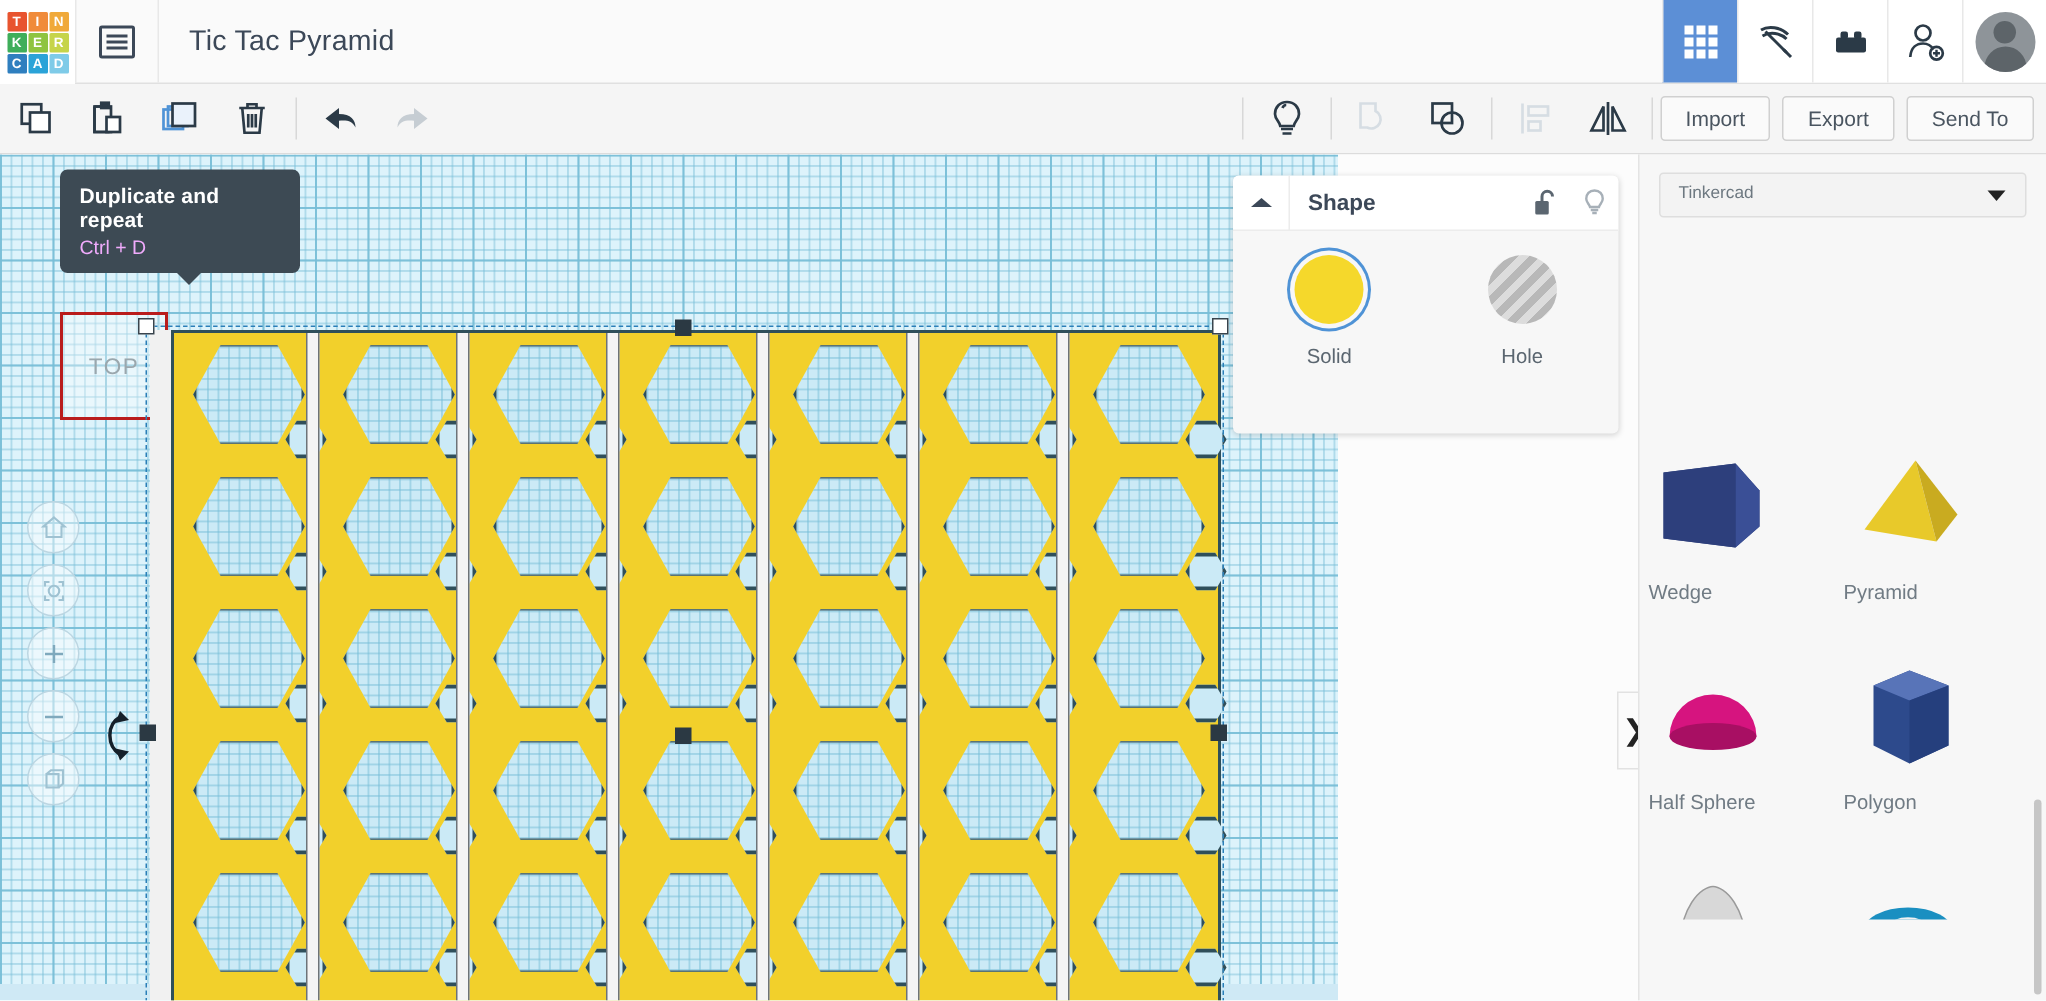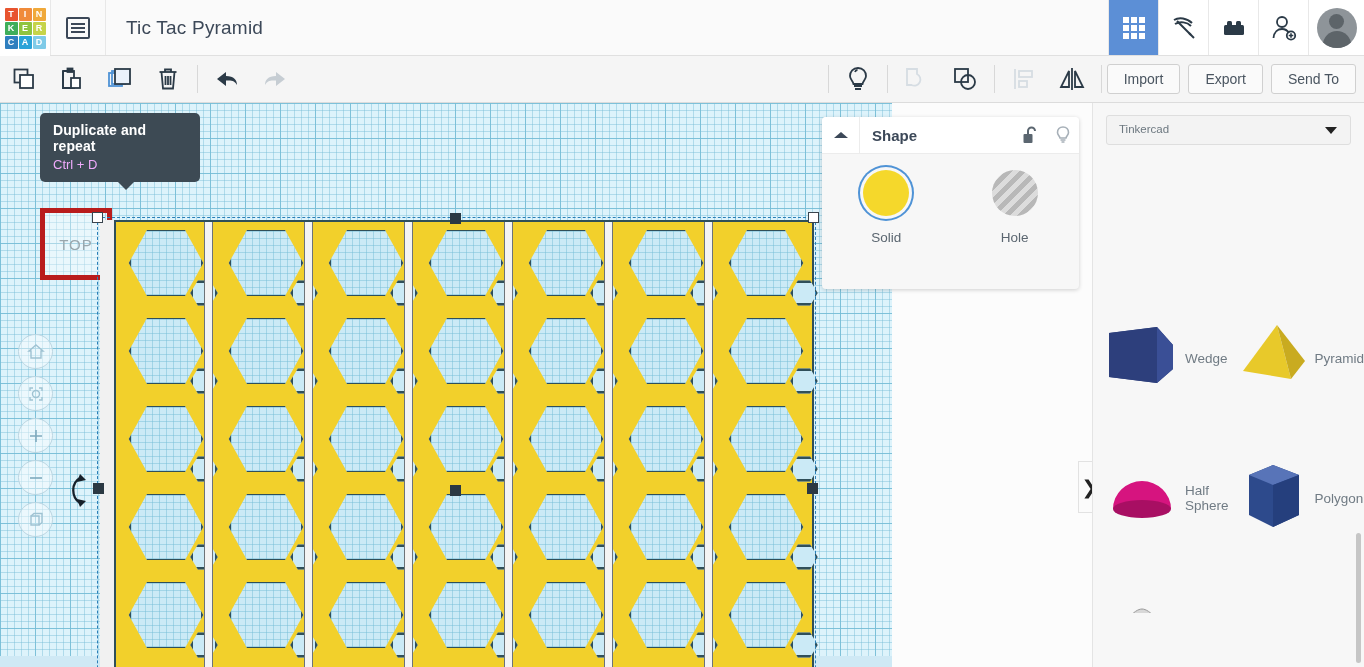--- a/index.html
+++ b/index.html
@@ -104,21 +104,21 @@
   .grid-strip-bottom {
     position: absolute; left: 0; top: 553px; width: 892px; height: 11px;
     background: #cfe9f5;
   }
   .canvas-right-blank {
     position: absolute; left: 892px; top: 0; width: 200px; height: 564px;
     background: #fcfcfc;
   }
   .top-label {
     position: absolute; left: 40px; top: 105px; width: 72px; height: 72px;
-    border: 5px solid #b91c1c; background: rgba(255,255,255,.35);
+    border: 2px solid #b91c1c; background: rgba(255,255,255,.35);
     display: flex; align-items: center; justify-content: center;
     font-size: 15px; color: #9aa7ad; letter-spacing: 1px;
   }
   .nav-btns { position: absolute; left: 18px; top: 231px; }
   .nav-btn {
     width: 35px; height: 35px; border-radius: 50%;
     border: 1px solid #bcd6e2; background: rgba(255,255,255,.45);
     display: flex; align-items: center; justify-content: center;
     margin-bottom: 7px; cursor: pointer;
   }
@@ -239,21 +239,21 @@
     width: 0; height: 0; border-left: 6px solid transparent; border-right: 6px solid transparent;
     border-top: 7px solid #222;
   }
   .sb-shapes {
     position: absolute; left: 0; top: 170px; width: 272px; height: 340px;
     padding: 8px 6px 0; display: grid;
     grid-template-columns: 1fr 1fr; grid-template-rows: repeat(3, 140px);
     overflow: hidden;
   }
   .shape-cell {
-    display: flex; flex-direction: row; align-items: center; justify-content: flex-start;
+    display: flex; flex-direction: column; align-items: flex-start; justify-content: flex-start;
     padding-top: 12px; cursor: pointer;
   }
   .shape-thumb { height: 92px; display: flex; align-items: center; justify-content: center; }
   .shape-name { font-size: 13.5px; color: #707b84; margin-top: 2px; }
   .sb-scrollbar {
     position: absolute; right: 3px; top: 430px; width: 5px; height: 130px;
     background: #c6c6c6; border-radius: 3px; cursor: pointer;
   }
 </style>
 </head>

